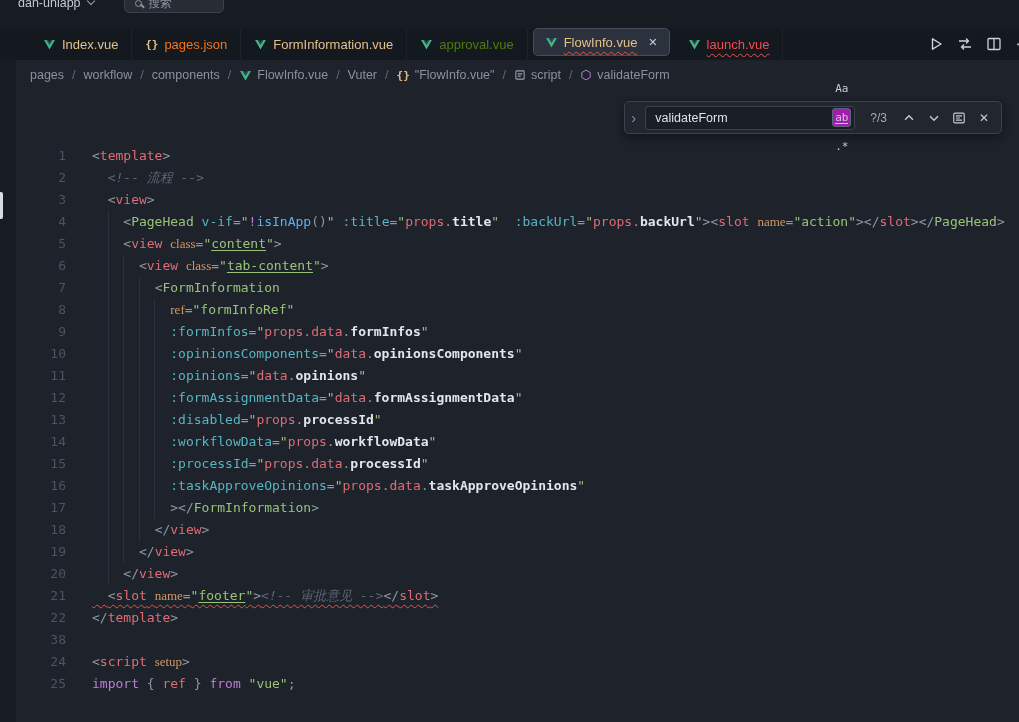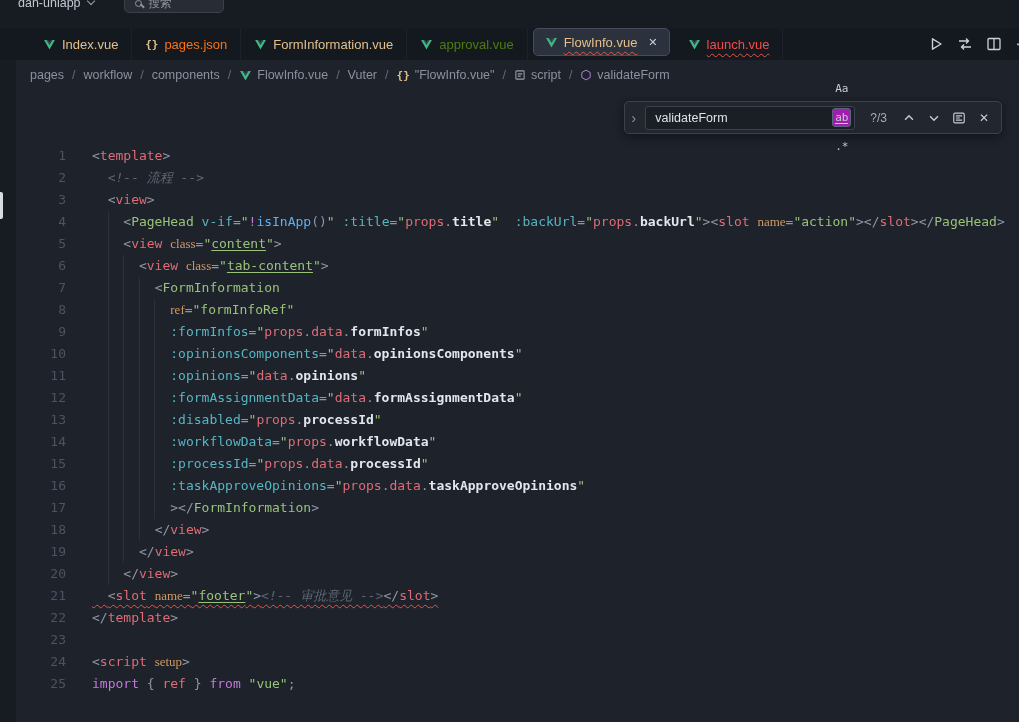--- a/index.html
+++ b/index.html
@@ -362,21 +362,21 @@
       </div>
       <div class="code-line">
         <span class="ln">21</span>
         <span class="lc squiggle">  <span class="tok-pun">&lt;</span><span class="tok-tag">slot</span><span> </span><span class="tok-attr">name</span><span class="tok-pun">=</span><span class="tok-str">"</span><span class="tok-strlink">footer</span><span class="tok-str">"</span><span class="tok-pun">&gt;</span><span class="tok-cmt">&lt;!-- 审批意见 --&gt;</span><span class="tok-pun">&lt;/</span><span class="tok-tag">slot</span><span class="tok-pun">&gt;</span></span>
       </div>
       <div class="code-line">
         <span class="ln">22</span>
         <span class="lc"><span class="tok-pun">&lt;/</span><span class="tok-tag">template</span><span class="tok-pun">&gt;</span></span>
       </div>
       <div class="code-line">
-        <span class="ln">23</span>
+        <span class="ln">38</span>
         <span class="lc"></span>
       </div>
       <div class="code-line">
         <span class="ln">24</span>
         <span class="lc"><span class="tok-pun">&lt;</span><span class="tok-tag">script</span><span> </span><span class="tok-attr">setup</span><span class="tok-pun">&gt;</span></span>
       </div>
       <div class="code-line">
         <span class="ln">25</span>
         <span class="lc"><span class="tok-kw">import</span><span> </span><span class="tok-pun">{ </span><span class="tok-expr">ref</span><span class="tok-pun"> }</span><span> </span><span class="tok-kw">from</span><span> </span><span class="tok-str">"vue"</span><span class="tok-pun">;</span></span>
       </div>

